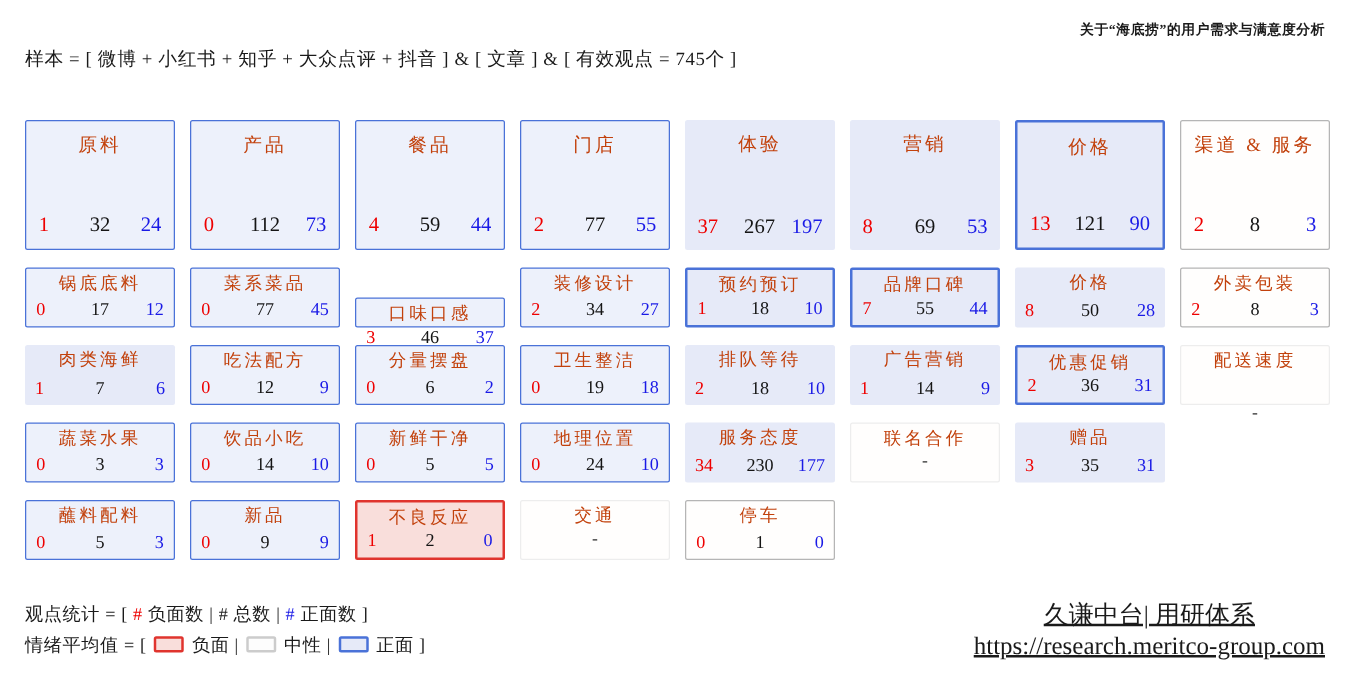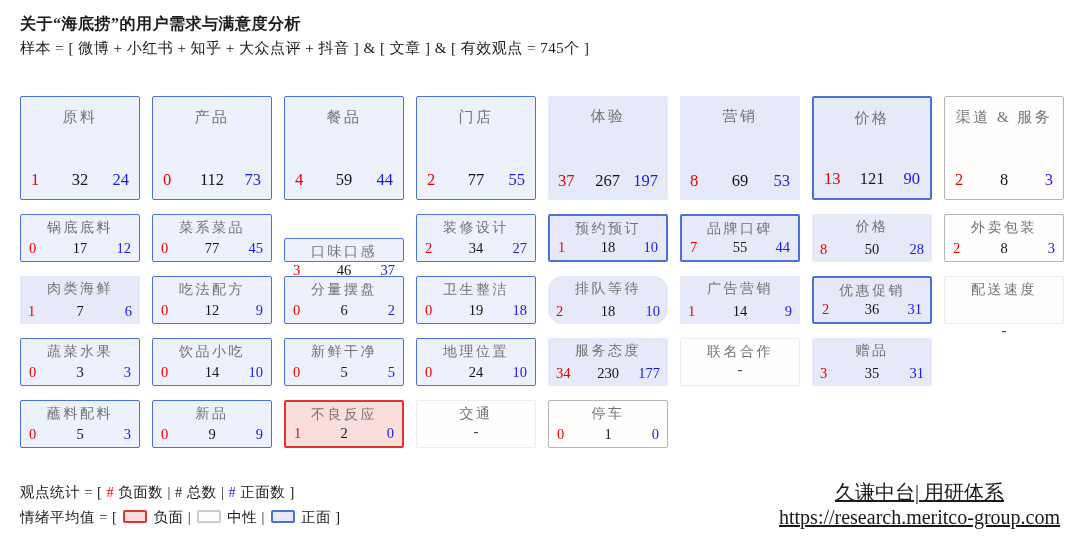--- a/index.html
+++ b/index.html
@@ -1,21 +1,21 @@
 <!DOCTYPE html>
 <html style="--negative-number: #ee0000; --total-number: #151515; --positive-number: #1a1ae6; --positive-border: #4a72d8; --positive-fill: #e6eaf8; --positive-fill-light: #edf1fb; --negative-border: #e0342e; --negative-fill: #f9dedb; --neutral-border: #b5b5b5; --empty-border: #ededed;"><head>
 <meta charset="utf-8">
 <style>
   html,body{margin:0;padding:0;}
   body{
     width:1080px;height:554px;overflow:hidden;background:#ffffff;
     font-family:"Liberation Serif","DejaVu Serif",serif;color:#1a1a1a;
     padding:12px 20px 0;box-sizing:border-box;
   }
-  .page-title{font-size:16px;line-height:24px;font-weight:bold;letter-spacing:0.5px;}
+  .page-title{font-size:11px;line-height:24px;font-weight:bold;letter-spacing:0.5px;text-align:right;}
   .sample-line{font-size:15px;line-height:24px;letter-spacing:0.5px;}
   .sample-line b{font-weight:normal;}
 
   .grid{
     margin-top:36px;
     display:grid;
     grid-template-columns:repeat(8,120px);
     grid-template-rows:104px repeat(4,48px);
     column-gap:12px;row-gap:14px;
   }
@@ -25,21 +25,21 @@
   }
   .pos-border{background:var(--positive-fill-light);border:1.5px solid var(--positive-border);}
   .pos-border-strong{background:var(--positive-fill);border:2.5px solid var(--positive-border);}
   .pos-fill{background:var(--positive-fill);border:none;}
   .neutral{background:#fffefd;border:1.5px solid var(--neutral-border);}
   .negative{background:var(--negative-fill);border:2.5px solid var(--negative-border);}
   .empty{background:#fffefd;border:1px solid var(--empty-border);}
 
   .card-title{
     text-align:center;font-size:14px;line-height:19px;letter-spacing:2.5px;
-    color:#737373;padding-top:3px;white-space:nowrap;
+    color:#c2410c;padding-top:3px;white-space:nowrap;
   }
   .tall .card-title{padding-top:11px;font-size:15px;}
   .spacer{flex:1;}
   .card-stats{
     display:flex;align-items:baseline;
     padding:0 8px 4px;font-size:14.5px;line-height:18px;
   }
   .tall .card-stats{padding:0 10px 9px;font-size:16.5px;line-height:20px;}
   .stat-neg{min-width:24px;text-align:left;color:var(--negative-number);}
   .stat-tot{flex:1;text-align:center;color:var(--total-number);}
@@ -243,21 +243,21 @@
     </div>
     <div class="card pos-border" style="grid-area: 3 / 4;">
       <div class="card-title">卫生整洁</div>
       <div class="spacer"></div>
       <div class="card-stats">
         <span class="stat-neg">0</span>
         <span class="stat-tot">19</span>
         <span class="stat-pos">18</span>
       </div>
     </div>
-    <div class="card pos-fill" style="grid-area: 3 / 5; border-radius: 14px;">
+    <div class="card pos-fill" style="grid-area: 3 / 5;">
       <div class="card-title">排队等待</div>
       <div class="spacer"></div>
       <div class="card-stats">
         <span class="stat-neg">2</span>
         <span class="stat-tot">18</span>
         <span class="stat-pos">10</span>
       </div>
     </div>
     <div class="card pos-fill" style="grid-area: 3 / 6;">
       <div class="card-title">广告营销</div>

